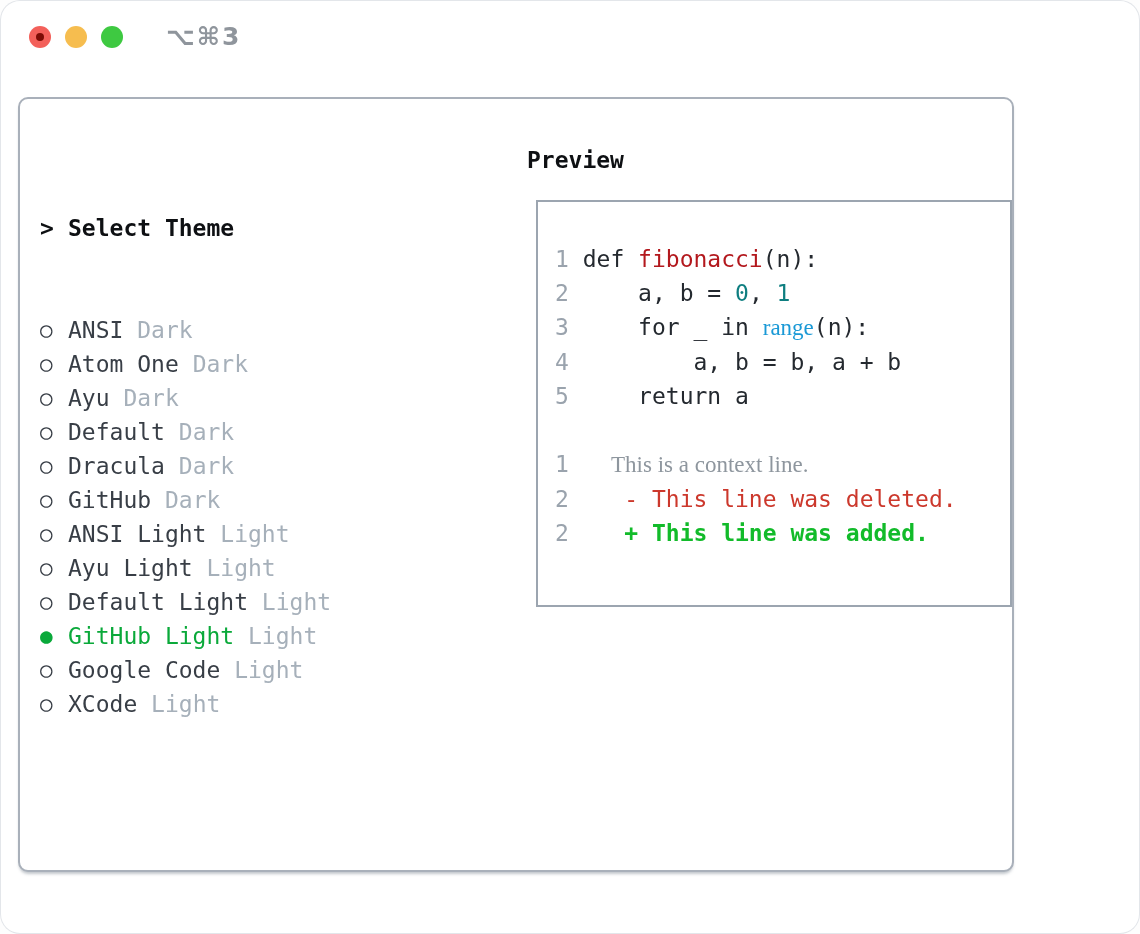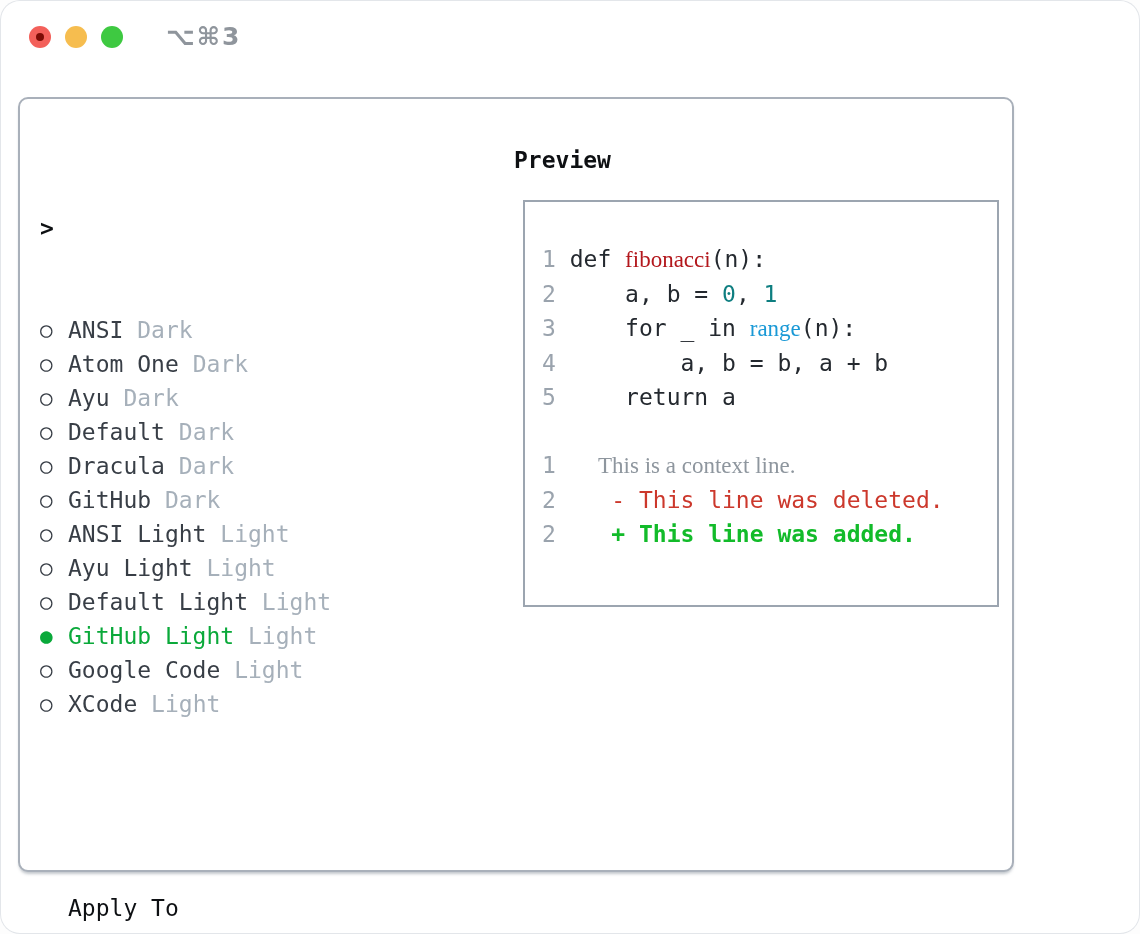--- a/index.html
+++ b/index.html
@@ -39,32 +39,32 @@
   .marker.cursor{color:var(--header_black);font-weight:700;}
   .marker.ring{font-size:21px;}
   .marker.dot{font-size:21px;color:var(--accent_green);}
   .hdr{color:var(--header_black);font-weight:700;}
   .hdr2{color:var(--header_black);}
   .t-name{color:var(--list_text);text-align:center;}
   .t-name.sel{color:var(--accent_green);}
   .t-tag{color:var(--muted_tag_gray);}
   .spacer{height:34px;}
   
-  .col-right{position:absolute;left:476px;top:44px;font-size:23px;line-height:34px;}
+  .col-right{position:absolute;left:489px;top:44px;font-size:23px;line-height:34px;}
   .preview-title{color:var(--header_black);font-weight:700;padding-left:18px;}
   .preview-box{
     margin-left:27px;margin-top:23px;width:476px;height:407px;box-sizing:border-box;
     border:2px solid var(--preview_border);background:#fff;
   }
   .preview-box pre{
     margin:0;padding:40px 0 0 17px;font-family:inherit;font-size:23px;line-height:34px;
   }
   .tk-ln{color:var(--line_number_gray);}
   .tk-p{color:var(--text_dark);}
-  .tk-fn{color:var(--function_red);font-family:Liberation Serif, serif;}
+  .tk-fn{color:var(--function_red);}
   .tk-num{color:var(--number_teal);}
   .tk-bi{color:var(--builtin_blue);font-family:Liberation Serif, serif;}
   .tk-ctx{color:var(--context_gray);font-family:Liberation Serif, serif;}
   .tk-del{color:var(--diff_deleted_red);text-align:right;}
   .tk-add{color:var(--diff_added_green);font-weight:bold;}
 </style>
 </head>
 <body>
 
 <div class="window">
@@ -76,27 +76,24 @@
       <span class="light green"></span>
     </div>
     <div class="win-title">⌥⌘3</div>
   </div>
 
   <div class="panel">
 
     <div class="col-left">
       <div class="row">
         <span class="marker cursor">&gt;</span>
+        <span class="hdr">Select Theme</span>
       </div>
       <div id="theme-list"><div class="row"><span class="marker ring">○</span><span class="t-name">ANSI</span><span class="t-tag"> Dark</span></div><div class="row"><span class="marker ring">○</span><span class="t-name">Atom One</span><span class="t-tag"> Dark</span></div><div class="row"><span class="marker ring">○</span><span class="t-name">Ayu</span><span class="t-tag"> Dark</span></div><div class="row"><span class="marker ring">○</span><span class="t-name">Default</span><span class="t-tag"> Dark</span></div><div class="row"><span class="marker ring">○</span><span class="t-name">Dracula</span><span class="t-tag"> Dark</span></div><div class="row"><span class="marker ring">○</span><span class="t-name">GitHub</span><span class="t-tag"> Dark</span></div><div class="row"><span class="marker ring">○</span><span class="t-name">ANSI Light</span><span class="t-tag"> Light</span></div><div class="row"><span class="marker ring">○</span><span class="t-name">Ayu Light</span><span class="t-tag"> Light</span></div><div class="row"><span class="marker ring">○</span><span class="t-name">Default Light</span><span class="t-tag"> Light</span></div><div class="row"><span class="marker dot">●</span><span class="t-name sel">GitHub Light</span><span class="t-tag"> Light</span></div><div class="row"><span class="marker ring">○</span><span class="t-name">Google Code</span><span class="t-tag"> Light</span></div><div class="row"><span class="marker ring">○</span><span class="t-name">XCode</span><span class="t-tag"> Light</span></div></div>
       <div class="spacer"></div>
-      <div class="row">
-        <span class="marker"> </span>
-        <span class="hdr2">Apply To</span>
-      </div>
       
       
       
     </div>
 
     <div class="col-right">
       <div class="preview-title">Preview</div>
       <div class="preview-box">
         <pre id="code-pre"><div><span class="tk-ln">1 </span><span class="tk-p">def </span><span class="tk-fn">fibonacci</span><span class="tk-p">(n):</span></div><div><span class="tk-ln">2 </span><span class="tk-p">    a, b = </span><span class="tk-num">0</span><span class="tk-p">, </span><span class="tk-num">1</span></div><div><span class="tk-ln">3 </span><span class="tk-p">    for _ in </span><span class="tk-bi">range</span><span class="tk-p">(n):</span></div><div><span class="tk-ln">4 </span><span class="tk-p">        a, b = b, a + b</span></div><div><span class="tk-ln">5 </span><span class="tk-p">    return a</span></div><div>&nbsp;</div><div><span class="tk-ln">1 </span><span class="tk-ctx">     This is a context line.</span></div><div><span class="tk-ln">2 </span><span class="tk-del">   - This line was deleted.</span></div><div><span class="tk-ln">2 </span><span class="tk-add">   + This line was added.</span></div></pre>
       </div>

